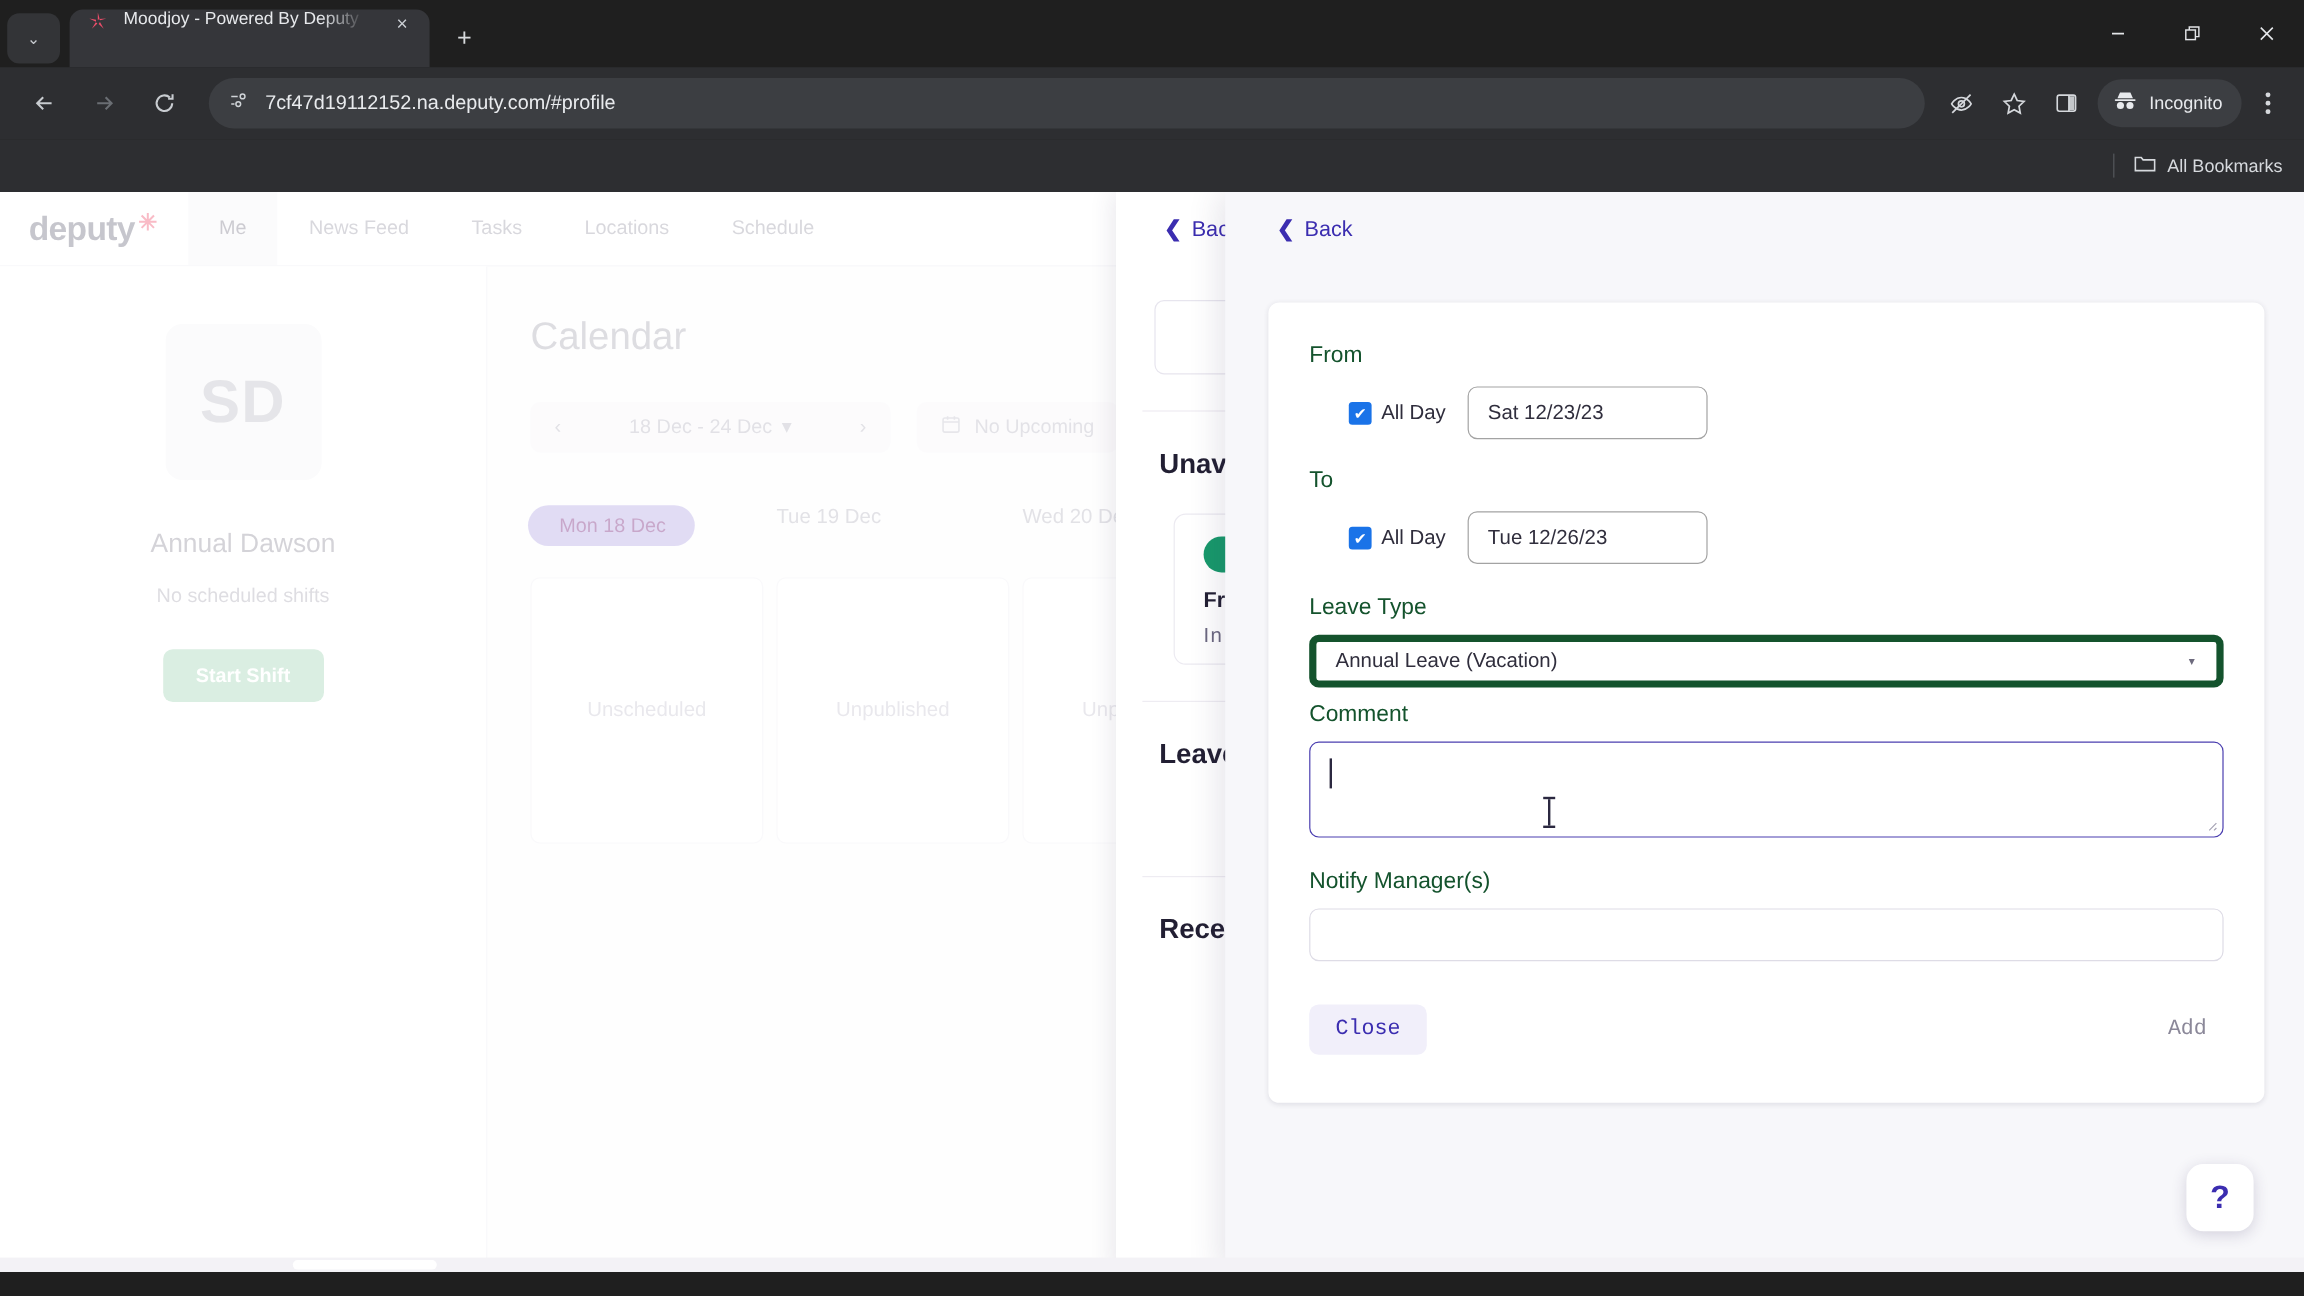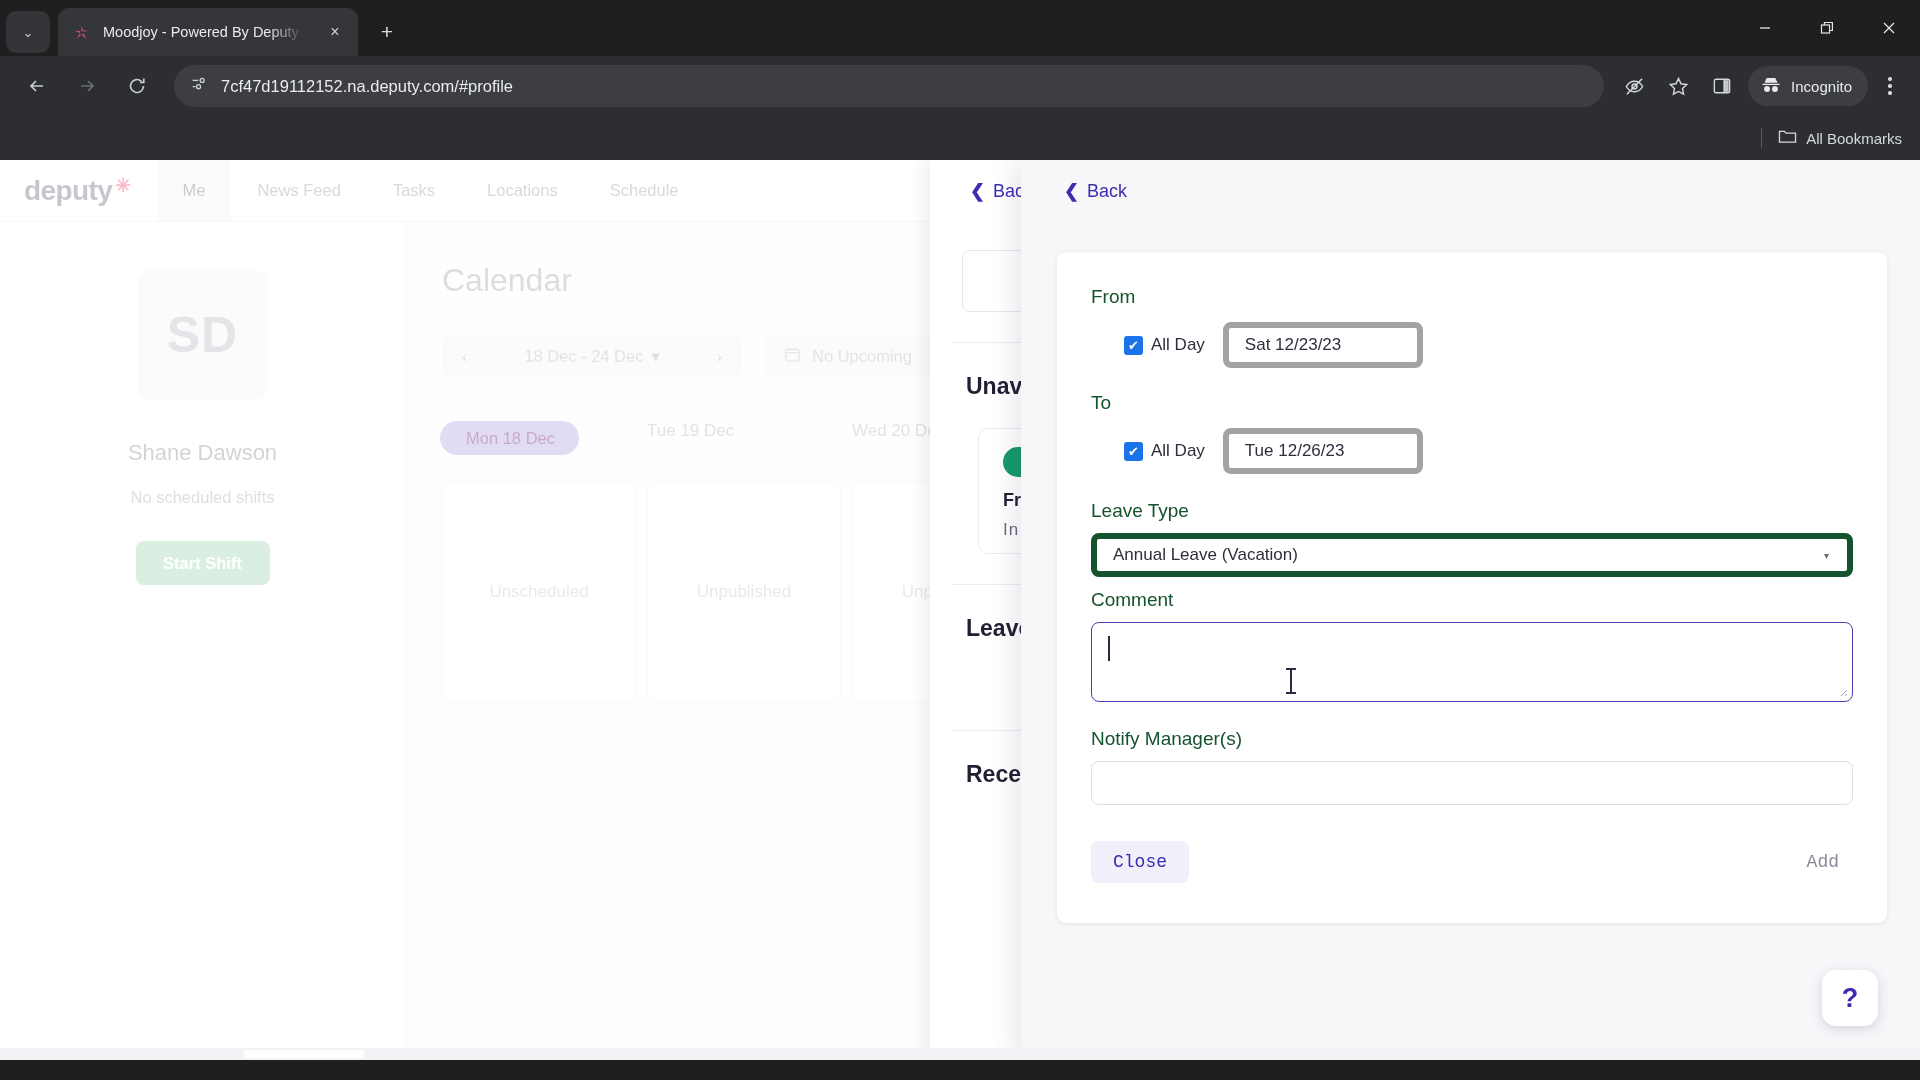--- a/index.html
+++ b/index.html
@@ -22,21 +22,21 @@
   .tab-chevron {
     width: 44px; height: 42px; margin-left: 6px; margin-bottom: 3px;
     border-radius: 10px; background: #333437;
     display: flex; align-items: center; justify-content: center;
     color: #c9ccd1; font-size: 13px;
   }
   .tab {
     margin-left: 8px; margin-bottom: 0;
     height: 48px; width: 300px;
     background: #35363a; border-radius: 11px 11px 0 0;
-    display: flex; align-items: center; padding: 0 10px 0 14px; gap: 13px;
+    display: flex; align-items: flex-start; padding: 0 10px 0 14px; gap: 13px;
     position: relative;
   }
   .tab-favicon {
     width: 18px; height: 18px; flex: 0 0 18px;
     display: flex; align-items: center; justify-content: center;
   }
   .tab-title {
     flex: 1 1 auto; color: #e8eaed; font-size: 14.5px;
     white-space: nowrap; overflow: hidden;
     -webkit-mask-image: linear-gradient(90deg, #000 80%, transparent 98%);
@@ -220,21 +220,21 @@
   .fld-label { font-size: 19px; color: #14532d; }
   .row-allday { display: flex; align-items: center; gap: 18px; margin-top: 14px; padding-left: 33px; }
   .cbwrap { display: flex; align-items: center; gap: 8px; }
   .cbox {
     width: 19px; height: 19px; border-radius: 3px; background: #1a73e8;
     display: flex; align-items: center; justify-content: center;
     color: #fff; font-size: 13px; line-height: 1;
   }
   .cb-label { font-size: 17px; color: #2f2d3c; }
   .datefield {
-    width: 200px; height: 44px; border: 6px solid #a3a3a3; border-radius: 8px;
+    width: 200px; height: 44px; border: 1px solid #a3a3a3; border-radius: 8px;
     background: #fff; display: flex; align-items: center; padding: 17px 16px;
     font-size: 17px; color: #302e3d;
   }
   .gap-to { margin-top: 24px; }
   .selectbox {
     margin-top: 11px; width: 100%; height: 44px;
     border: 6px solid #14532d; border-radius: 8px; background: #fff;
     display: flex; align-items: center; justify-content: space-between;
     padding: 0 18px 0 16px; font-size: 17px; color: #302e3d;
   }
@@ -434,21 +434,21 @@
         </div>
         <div class="navitem active">Me</div>
         <div class="navitem">News Feed</div>
         <div class="navitem">Tasks</div>
         <div class="navitem">Locations</div>
         <div class="navitem">Schedule</div>
       </div>
 
       <div class="profile-col">
         <div class="avatar">SD</div>
-        <div class="pname">Shane Dawson</div>
+        <div class="pname">Annual Dawson</div>
         <div class="pstatus">No scheduled shifts</div>
         <div class="startshift">Start Shift</div>
       </div>
 
       <div class="calendar-col">
         <div class="cal-title">Calendar</div>
 
         <div class="cal-toolbar">
           <div class="weekpick">
             <span>‹</span>

